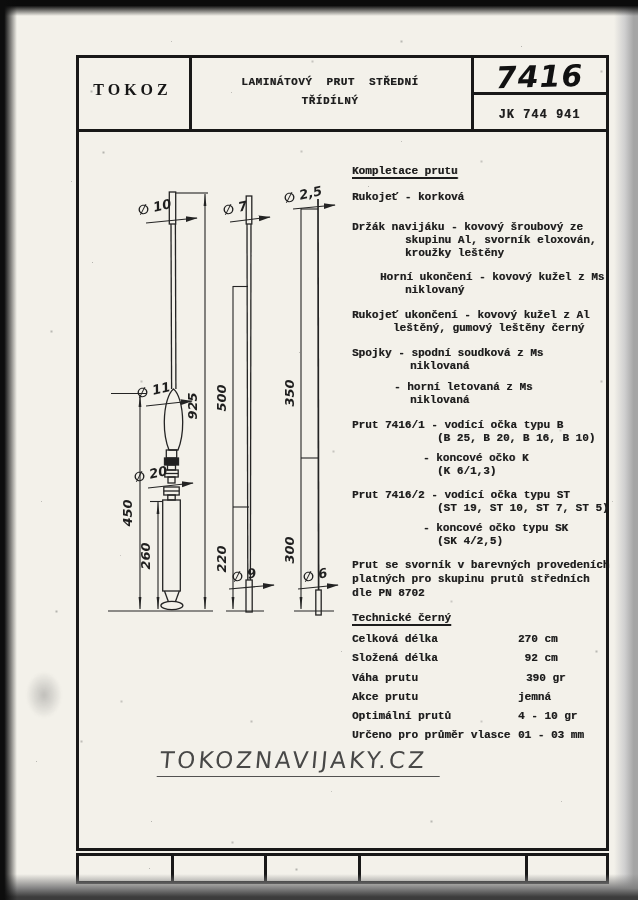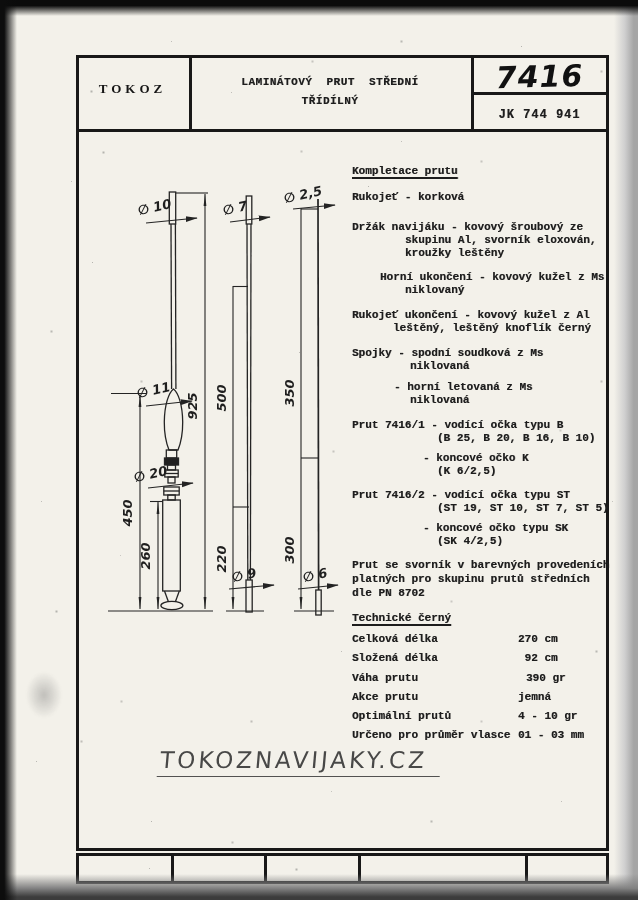--- a/index.html
+++ b/index.html
@@ -19,21 +19,21 @@
   .tw.u{text-decoration:underline;text-underline-offset:3px;text-decoration-thickness:1.5px;}
   
   .box{position:absolute;border:3px solid #181818;box-sizing:border-box;background:transparent;}
   .vdiv{position:absolute;background:#181818;width:3px;top:0;bottom:0;}
   .hdiv{position:absolute;background:#181818;height:2.5px;}
   .fcell-div{position:absolute;background:#181818;width:3px;top:0;bottom:0;}
   
   .brand{
     position:absolute;left:76px;top:81px;width:113px;text-align:center;
     font-family:"Liberation Serif","DejaVu Serif",serif;font-weight:700;
-    font-size:13px;letter-spacing:4px;color:#161616;
+    font-size:16px;letter-spacing:4px;color:#161616;
   }
   .title-line{
     position:absolute;left:189px;width:282px;text-align:center;
     font-family:"Liberation Mono","DejaVu Sans Mono",monospace;font-weight:700;
     font-size:11px;color:#1d1d1d;word-spacing:7px;letter-spacing:.5px;
     text-shadow:0.4px 0 0 rgba(25,25,25,.55);
   }
   .model{
     position:absolute;left:471px;top:59px;width:137px;text-align:center;
     font-family:"DejaVu Sans",sans-serif;font-weight:900;font-style:italic;
@@ -227,29 +227,29 @@
   </svg>
 
   <div class="tw u txt" style="left:352px;top:165px;">Kompletace prutu</div>
   <div class="tw txt" style="left:352px;top:191px;">Rukojeť - korková</div>
   <div class="tw txt" style="left:352px;top:221px;">Držák navijáku - kovový šroubový ze</div>
   <div class="tw txt" style="left:405px;top:234px;">skupinu Al, svorník eloxován,</div>
   <div class="tw txt" style="left:405px;top:247px;">kroužky leštěny</div>
   <div class="tw txt" style="left:352px;top:271px;padding-left:28px;">Horní ukončení - kovový kužel z Ms</div>
   <div class="tw txt" style="left:405px;top:284px;">niklovaný</div>
   <div class="tw txt" style="left:352px;top:309px;">Rukojeť ukončení - kovový kužel z Al</div>
-  <div class="tw txt" style="left:393px;top:322px;">leštěný, leštěný knoflík černý</div>
+  <div class="tw txt" style="left:393px;top:322px;">leštěný, gumový leštěny černý</div>
   <div class="tw txt" style="left:352px;top:347px;">Spojky - spodní soudková z Ms</div>
   <div class="tw txt" style="left:410px;top:360px;">niklovaná</div>
   <div class="tw txt" style="left:394px;top:381px;">- horní letovaná z Ms</div>
   <div class="tw txt" style="left:410px;top:394px;">niklovaná</div>
   <div class="tw txt" style="left:352px;top:419px;">Prut 7416/1 - vodící očka typu B</div>
   <div class="tw txt" style="left:437px;top:432px;">(B 25, B 20, B 16, B 10)</div>
   <div class="tw txt" style="left:423px;top:452px;">- koncové očko K</div>
-  <div class="tw txt" style="left:437px;top:465px;">(K 6/2,5)</div>
+  <div class="tw txt" style="left:437px;top:465px;">(K 6/1,3)</div>
   <div class="tw txt" style="left:352px;top:489px;">Prut 7416/2 - vodící očka typu ST</div>
   <div class="tw txt" style="left:437px;top:502px;">(ST 19, ST 10, ST 7, ST 5)</div>
   <div class="tw txt" style="left:423px;top:522px;">- koncové očko typu SK</div>
   <div class="tw txt" style="left:437px;top:535px;">(SK 4/2,5)</div>
   <div class="tw txt" style="left:352px;top:559px;">Prut se svorník v barevných provedeních</div>
   <div class="tw txt" style="left:352px;top:573px;">platných pro skupinu prutů středních</div>
   <div class="tw txt" style="left:352px;top:587px;">dle PN 8702</div>
 
   <div class="tw u txt" style="left:352px;top:612px;">Technické černý</div>
 

